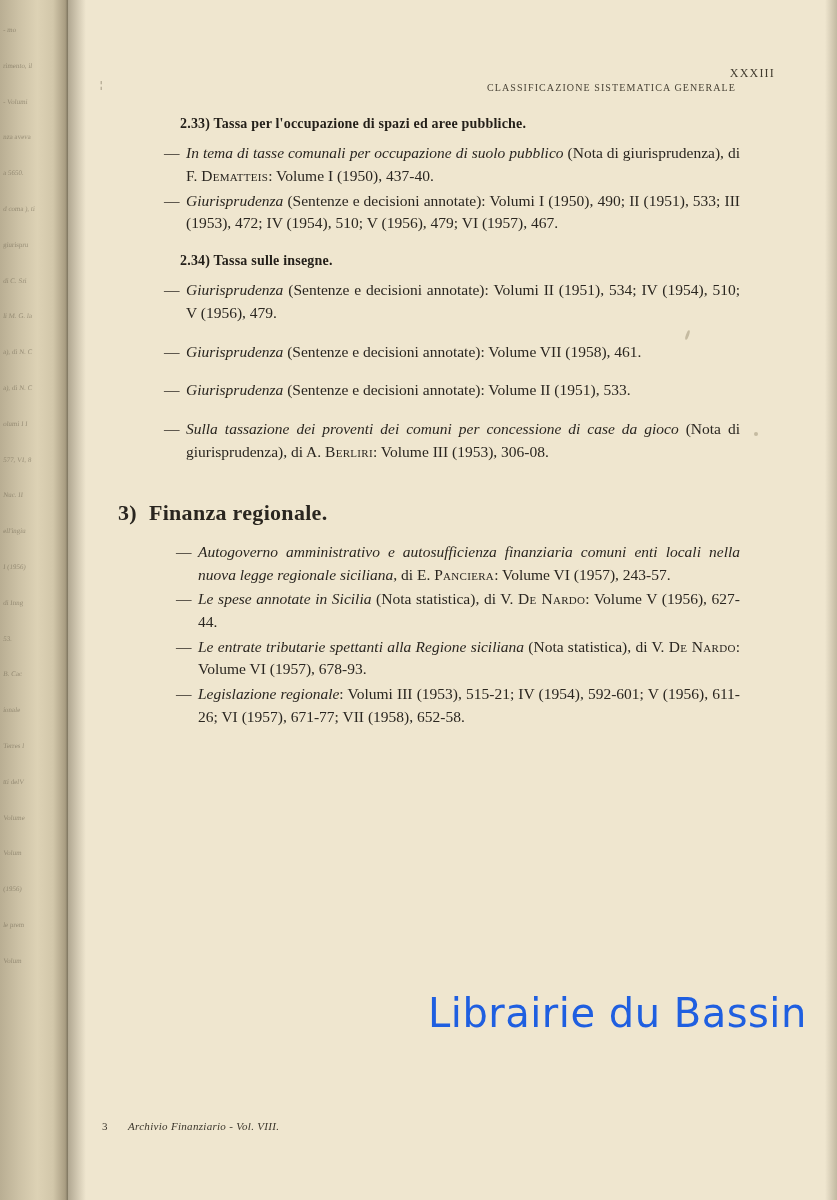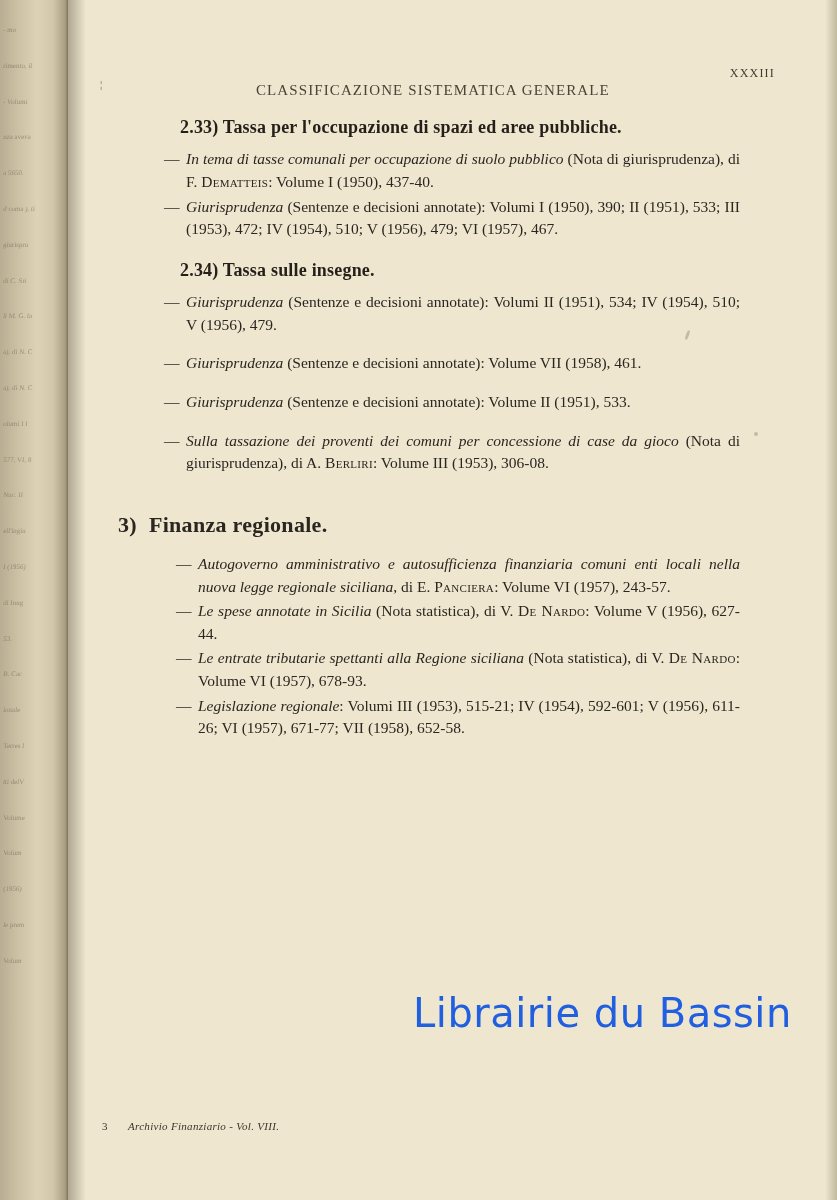--- a/index.html
+++ b/index.html
@@ -58,22 +58,22 @@
   .content {
     position: absolute;
     left: 86px; top: 0;
     width: 751px; height: 1200px;
   }
   .runhead {
     position: absolute;
     left: 170px;
     top: 82px;
     width: 480px;
-    text-align: left;
-    font-size: 15px;
+    text-align: right;
+    font-size: 10px;
     letter-spacing: 1.1px;
     color: #4a4437;
     font-variant: small-caps;
     text-transform: uppercase;
   }
   .folio {
     position: absolute;
     right: 62px;
     top: 66px;
     font-size: 12px;
@@ -90,21 +90,21 @@
   .body {
     position: absolute;
     left: 16px;
     top: 110px;
     width: 638px;
     font-size: 15.5px;
     line-height: 1.46;
   }
   .sec-title {
     font-weight: bold;
-    font-size: 18px;
+    font-size: 14px;
     letter-spacing: .2px;
     margin: 14px 0 8px 78px;
     color: #231f19;
   }
   .sec-title.first { margin-top: 4px; }
   .entry {
     position: relative;
     margin: 0 0 2px 62px;
     padding-left: 22px;
     text-align: justify;
@@ -136,21 +136,21 @@
     color: #3a352b;
   }
   .footer .pnum {
     display: inline-block;
     width: 26px;
     font-style: normal;
   }
   .footer .ftxt { font-style: italic; letter-spacing: .3px; }
   .watermark {
     position: absolute;
-    left: 327px;
+    left: 342px;
     top: 990px;
     font-family: "DejaVu Sans", sans-serif;
     font-size: 40px;
     color: #1f5fe0;
     letter-spacing: .5px;
     white-space: nowrap;
   }
   .speck {
     position: absolute;
     background: rgba(120,105,75,.35);
@@ -199,21 +199,21 @@
   <div class="content">
 
     <div class="head-tick">¦</div>
     <div class="runhead">Classificazione sistematica generale</div>
     <div class="folio">XXXIII</div>
 
     <div class="body" id="body-root">
         <div class="group">
           <div class="sec-title first">2.33)  Tassa per l'occupazione di spazi ed aree pubbliche.</div>
           <div class="entry"><span class="dash">—</span><span class="ital">In tema di tasse comunali per occupazione di suolo pubblico</span><span> (Nota di giurisprudenza), di F. </span><span class="sc">Dematteis</span><span>: Volume I (1950), 437-40.</span></div>
-          <div class="entry"><span class="dash">—</span><span class="ital">Giurisprudenza</span><span> (Sentenze e decisioni annotate): Volumi I (1950), 390; II (1951), 533; III (1953), 472; IV (1954), 510; V (1956), 479; VI (1957), 467.</span></div>
+          <div class="entry"><span class="dash">—</span><span class="ital">Giurisprudenza</span><span> (Sentenze e decisioni annotate): Volumi I (1950), 490; II (1951), 533; III (1953), 472; IV (1954), 510; V (1956), 479; VI (1957), 467.</span></div>
         </div>
         <div class="group">
           <div class="sec-title">2.34)  Tassa sulle insegne.</div>
           <div class="entry"><span class="dash">—</span><span class="ital">Giurisprudenza</span><span> (Sentenze e decisioni annotate): Volumi II (1951), 534; IV (1954), 510; V (1956), 479.</span></div>
         </div>
         <div class="group">
           <div class="entry"><span class="dash">—</span><span class="ital">Giurisprudenza</span><span> (Sentenze e decisioni annotate): Volume VII (1958), 461.</span></div>
         </div>
         <div class="group">
           <div class="entry"><span class="dash">—</span><span class="ital">Giurisprudenza</span><span> (Sentenze e decisioni annotate): Volume II (1951), 533.</span></div>

